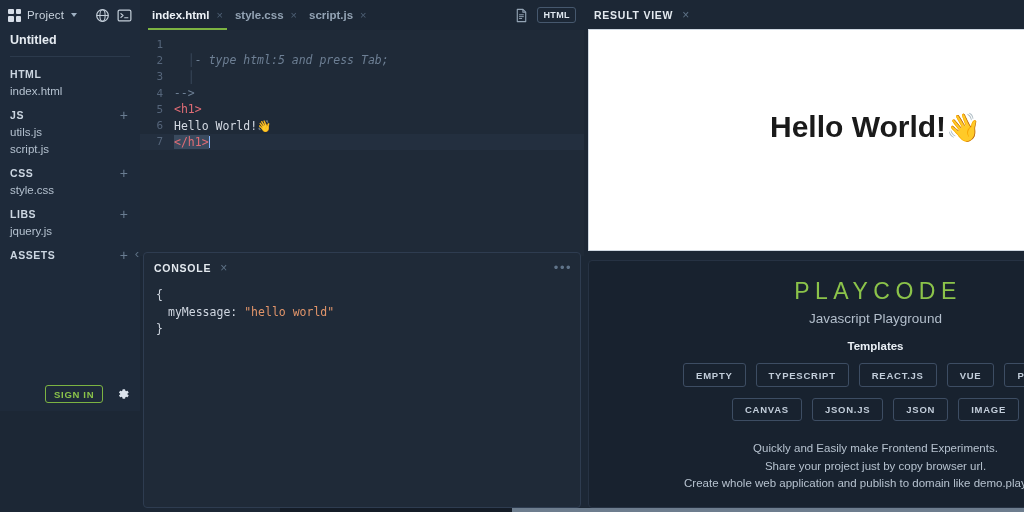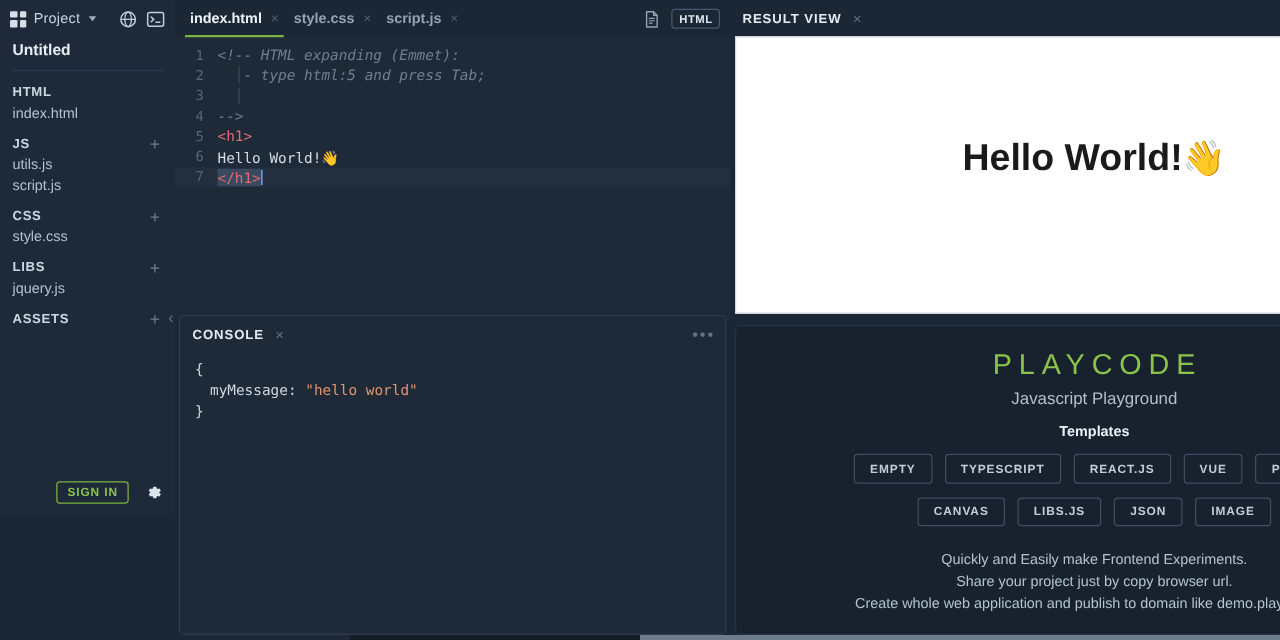--- a/index.html
+++ b/index.html
@@ -335,21 +335,20 @@
           </span>
           <span class="html-badge">HTML</span>
         </div>
       </div>
 
       <div class="code-area">
         <div class="code-scroll">
 
           <div class="code-line">
             <span class="ln">1</span>
-            <span class="code-txt cmt">&lt;!-- HTML expanding (Emmet):</span>
           </div>
 
           <div class="code-line">
             <span class="ln">2</span>
             <span class="code-txt guide">&nbsp;&nbsp;</span>
               <span class="code-txt guide">│</span>
               <span class="code-txt cmt">- type html:5 and press Tab;</span>
           </div>
 
           <div class="code-line">
@@ -422,21 +421,21 @@
         <div class="tmpl-row">
           <button class="tmpl">EMPTY</button>
           <button class="tmpl">TYPESCRIPT</button>
           <button class="tmpl">REACT.JS</button>
           <button class="tmpl">VUE</button>
           <button class="tmpl">PIXI.JS</button>
         </div>
 
         <div class="tmpl-row">
           <button class="tmpl">CANVAS</button>
-          <button class="tmpl">LIBS.JS</button>
+          <button class="tmpl">JSON.JS</button>
           <button class="tmpl">JSON</button>
           <button class="tmpl">IMAGE</button>
         </div>
 
         <div class="blurb">
           <div>Quickly and Easily make Frontend Experiments.</div>
           <div>Share your project just by copy browser url.</div>
           <div>Create whole web application and publish to domain like demo.playcode.io.</div>
         </div>
       </div>

